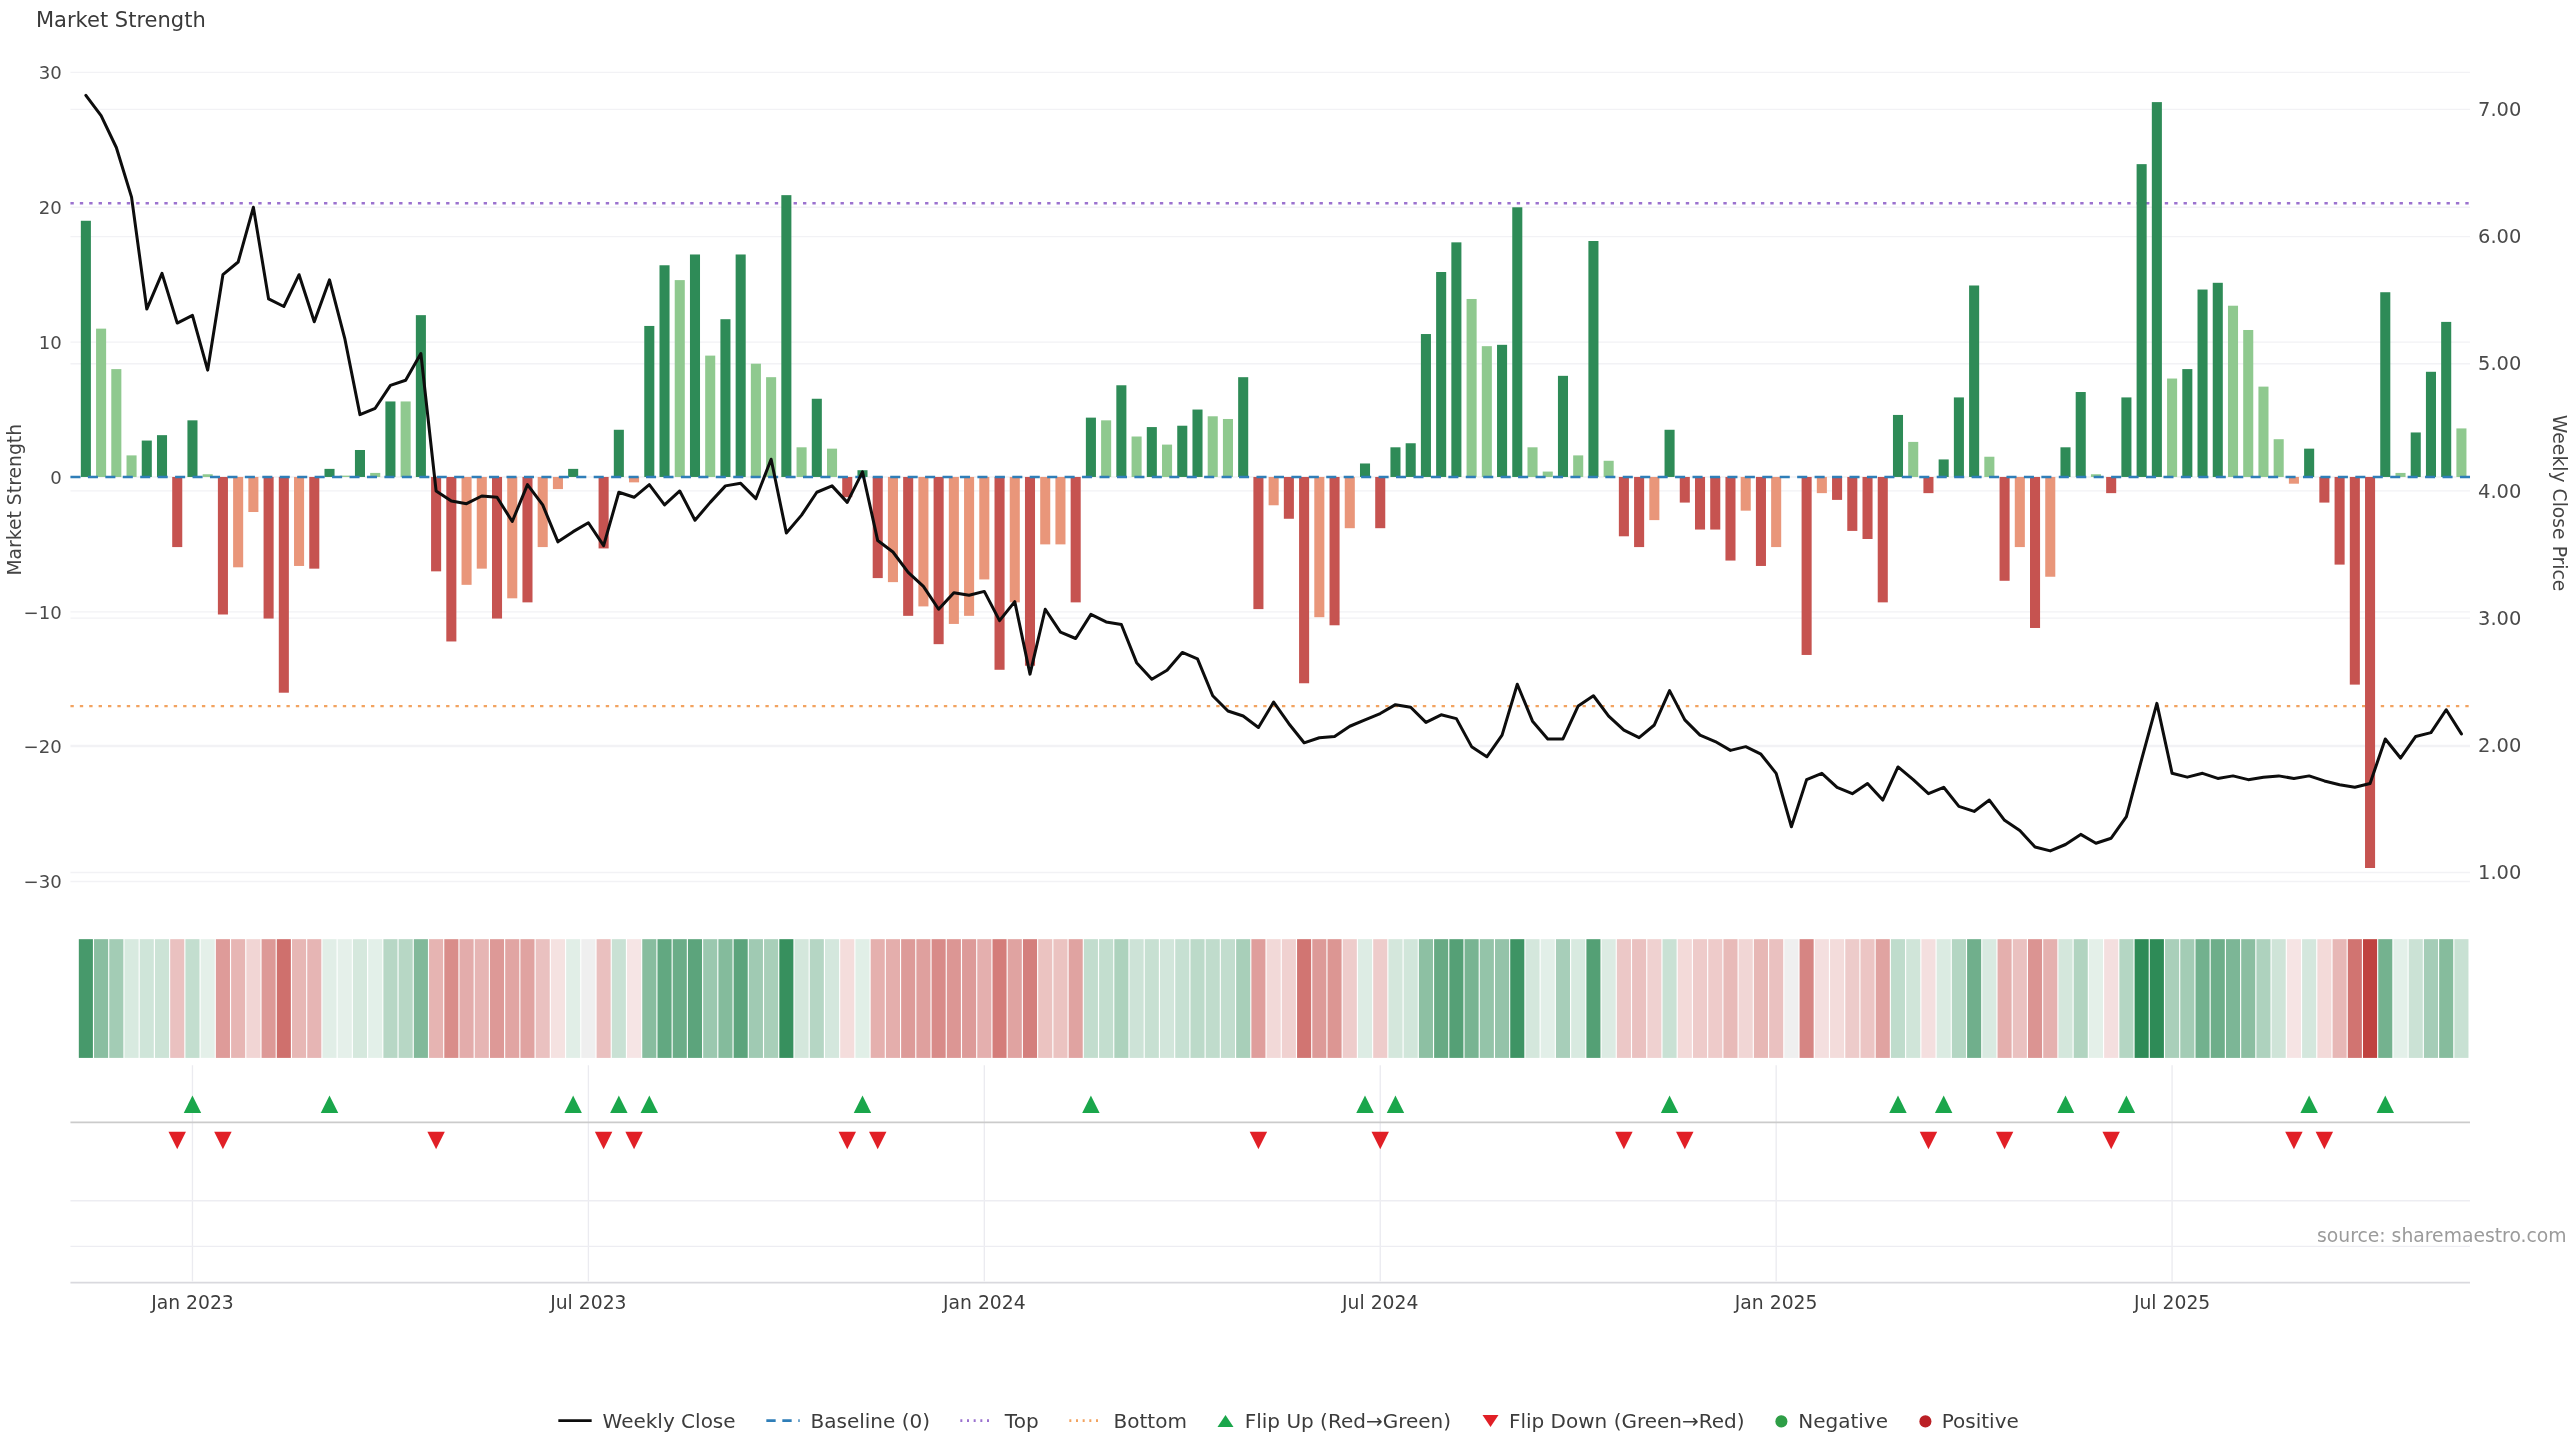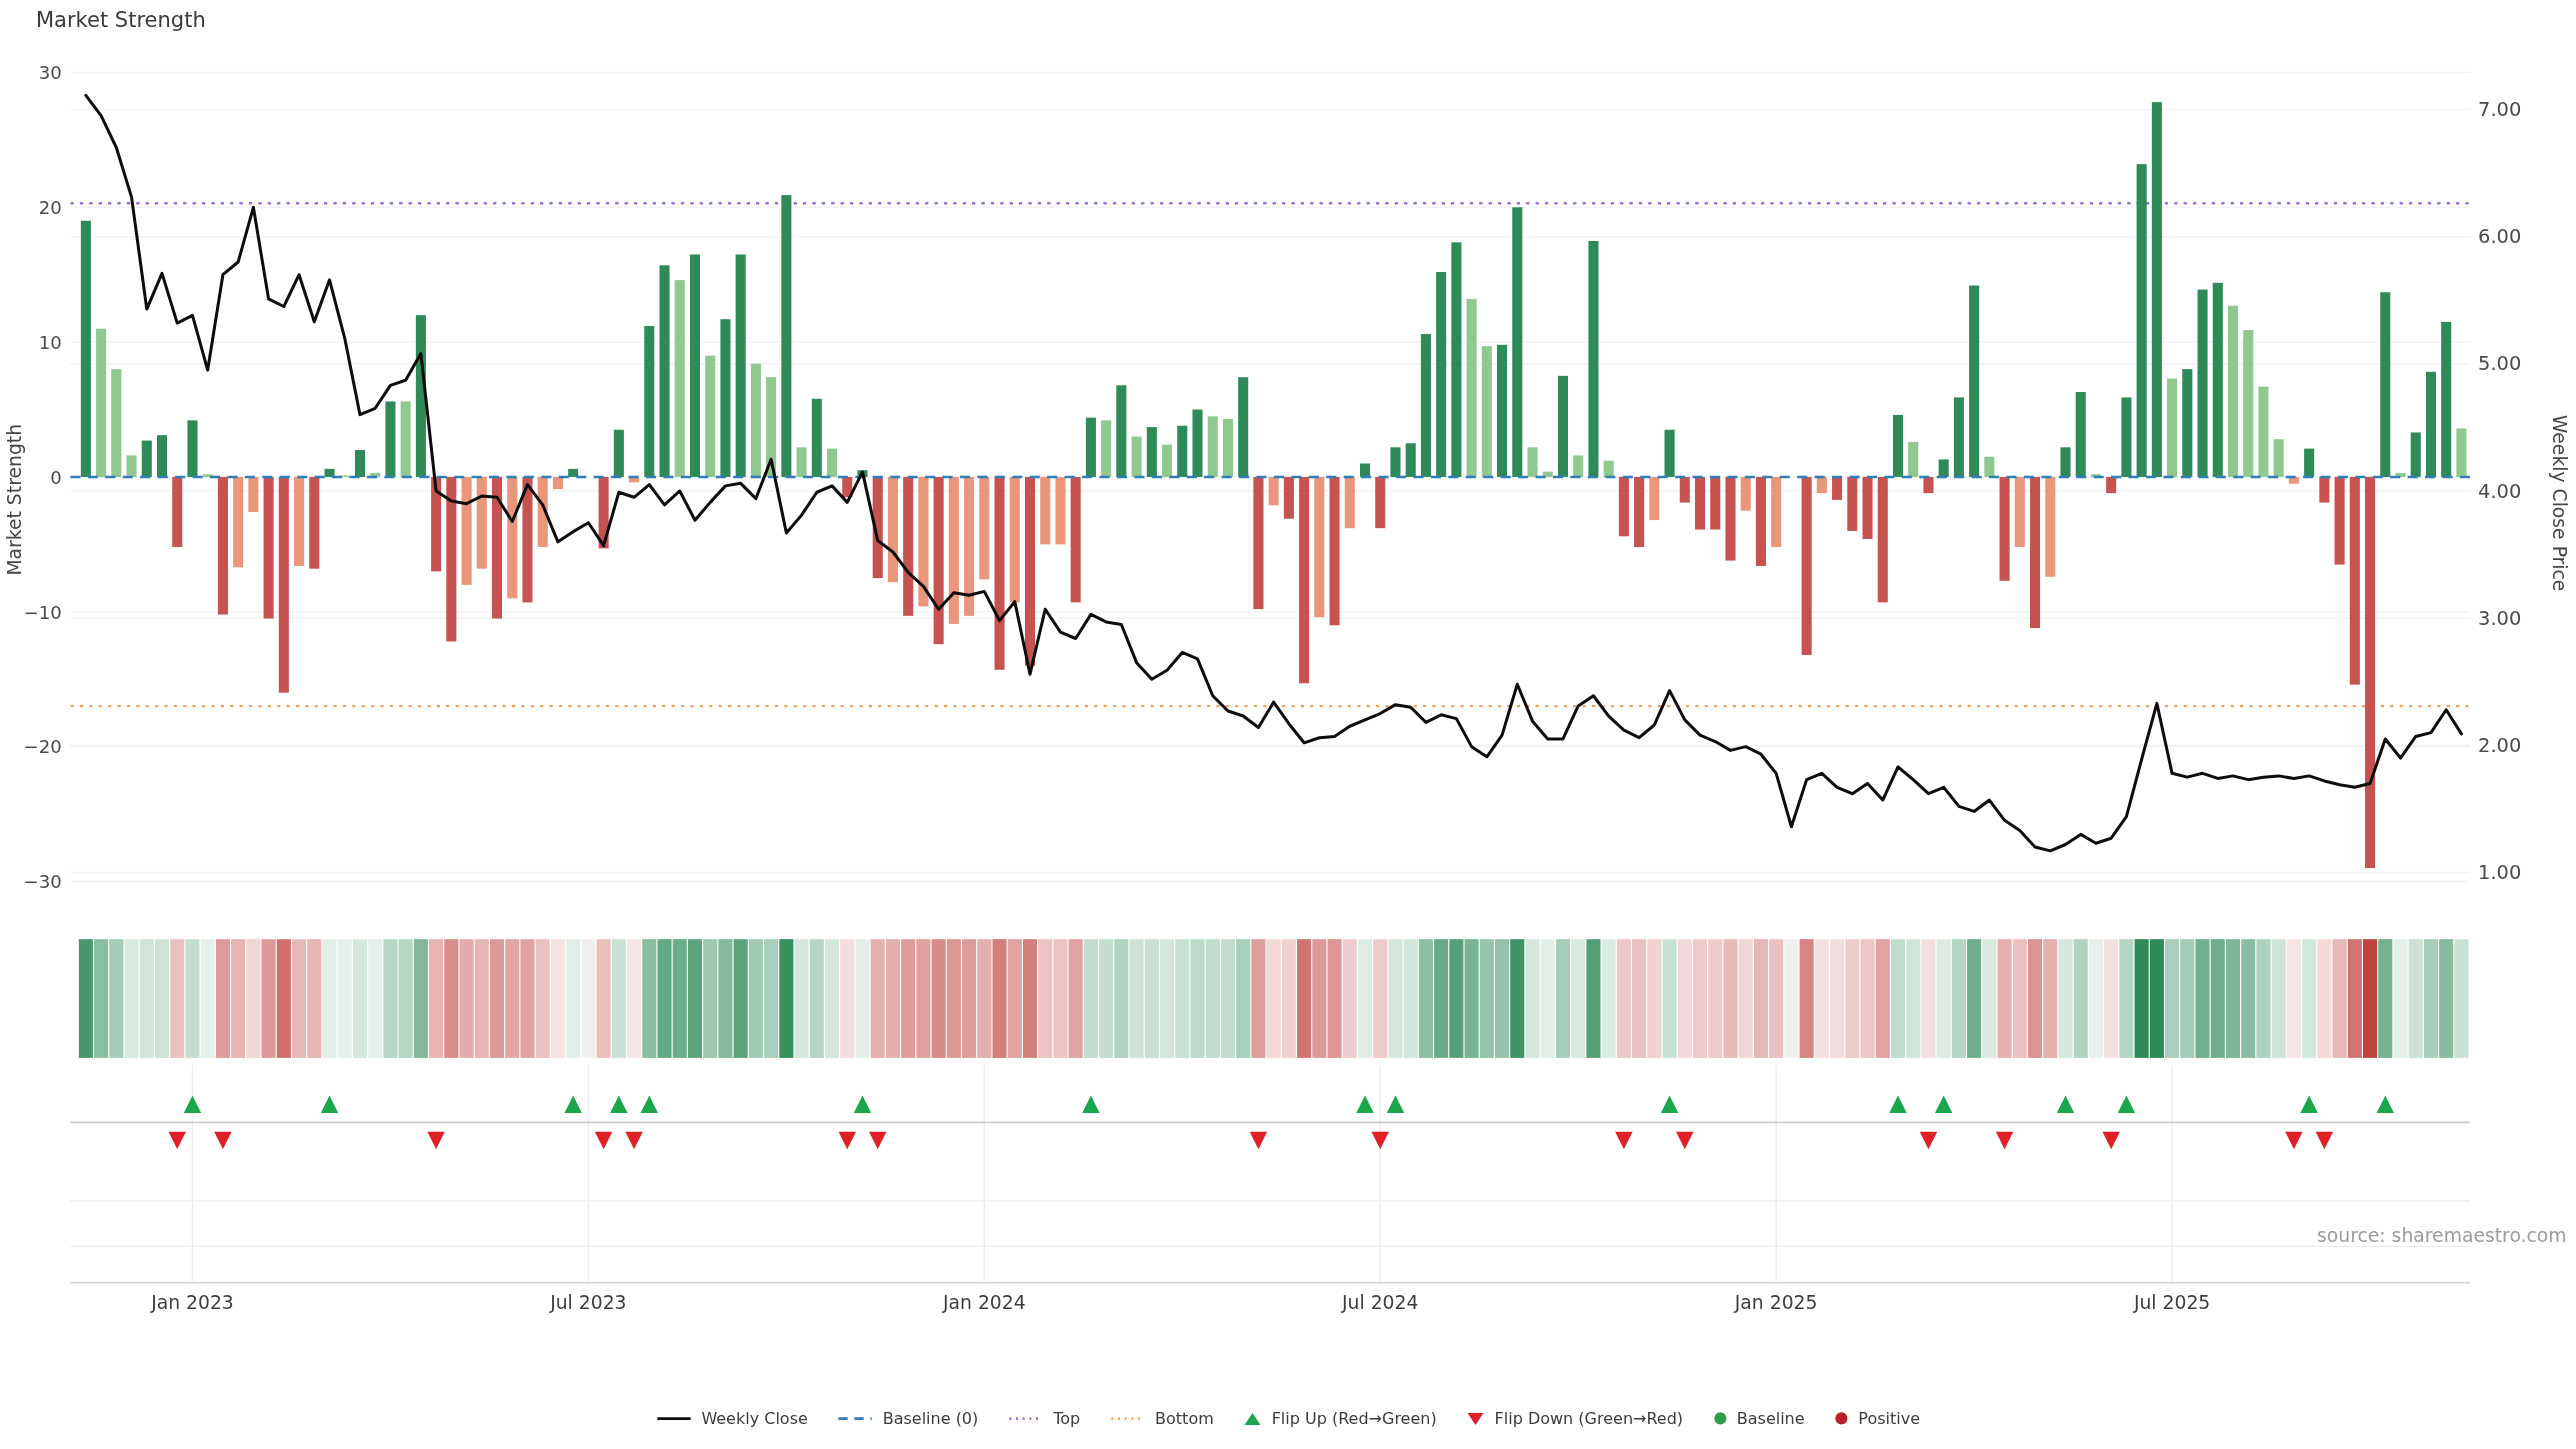--- a/index.html
+++ b/index.html
@@ -3,21 +3,21 @@
 <meta charset="utf-8">
 <style>
   html,body{margin:0;padding:0;background:#ffffff;}
   .page{position:relative;width:2576px;height:1449px;background:#fff;overflow:hidden;
         font-family:"DejaVu Sans","Liberation Sans",sans-serif;text-decoration:underline;}
   .title{position:absolute;left:36px;top:8px;font-size:21px;color:#3a3a3a;}
   #chart{position:absolute;left:0;top:0;}
   .axis-title{font-size:28px;fill:#444;}
   .source{font-size:28px;fill:#9b9b9b;}
   .legend{position:absolute;left:0;right:0;top:1409px;display:flex;justify-content:center;
-          align-items:center;gap:29.5px;font-size:16px;color:#3c3c3c;}
+          align-items:center;gap:29.5px;font-size:20px;color:#3c3c3c;}
   .legend .li{display:flex;align-items:center;gap:9.4px;white-space:nowrap;}
 </style>
 </head>
 <body>
 
 <div class="page">
   <div class="title">Market Strength</div>
 
   <svg id="chart" width="2576" height="1449" viewBox="0 0 3840 2160">
     <g id="gen">
@@ -453,21 +453,21 @@
     <div class="li">
       <svg width="19" height="16" viewBox="0 0 28 24">
           <polygon points="2,3 26,3 14,21" fill="#e11f26"></polygon>
         </svg>
       <span>Flip Down (Green→Red)</span>
     </div>
     <div class="li">
       <svg width="14.8" height="14.8" viewBox="0 0 22 22">
           <circle cx="11" cy="11" r="9" fill="#2e9e46"></circle>
         </svg>
-      <span>Baseline</span>
+      <span>Negative</span>
     </div>
     <div class="li">
       <svg width="14.8" height="14.8" viewBox="0 0 22 22">
           <circle cx="11" cy="11" r="9" fill="#bb2026"></circle>
         </svg>
       <span>Positive</span>
     </div>
   </div>
 </div>
 

